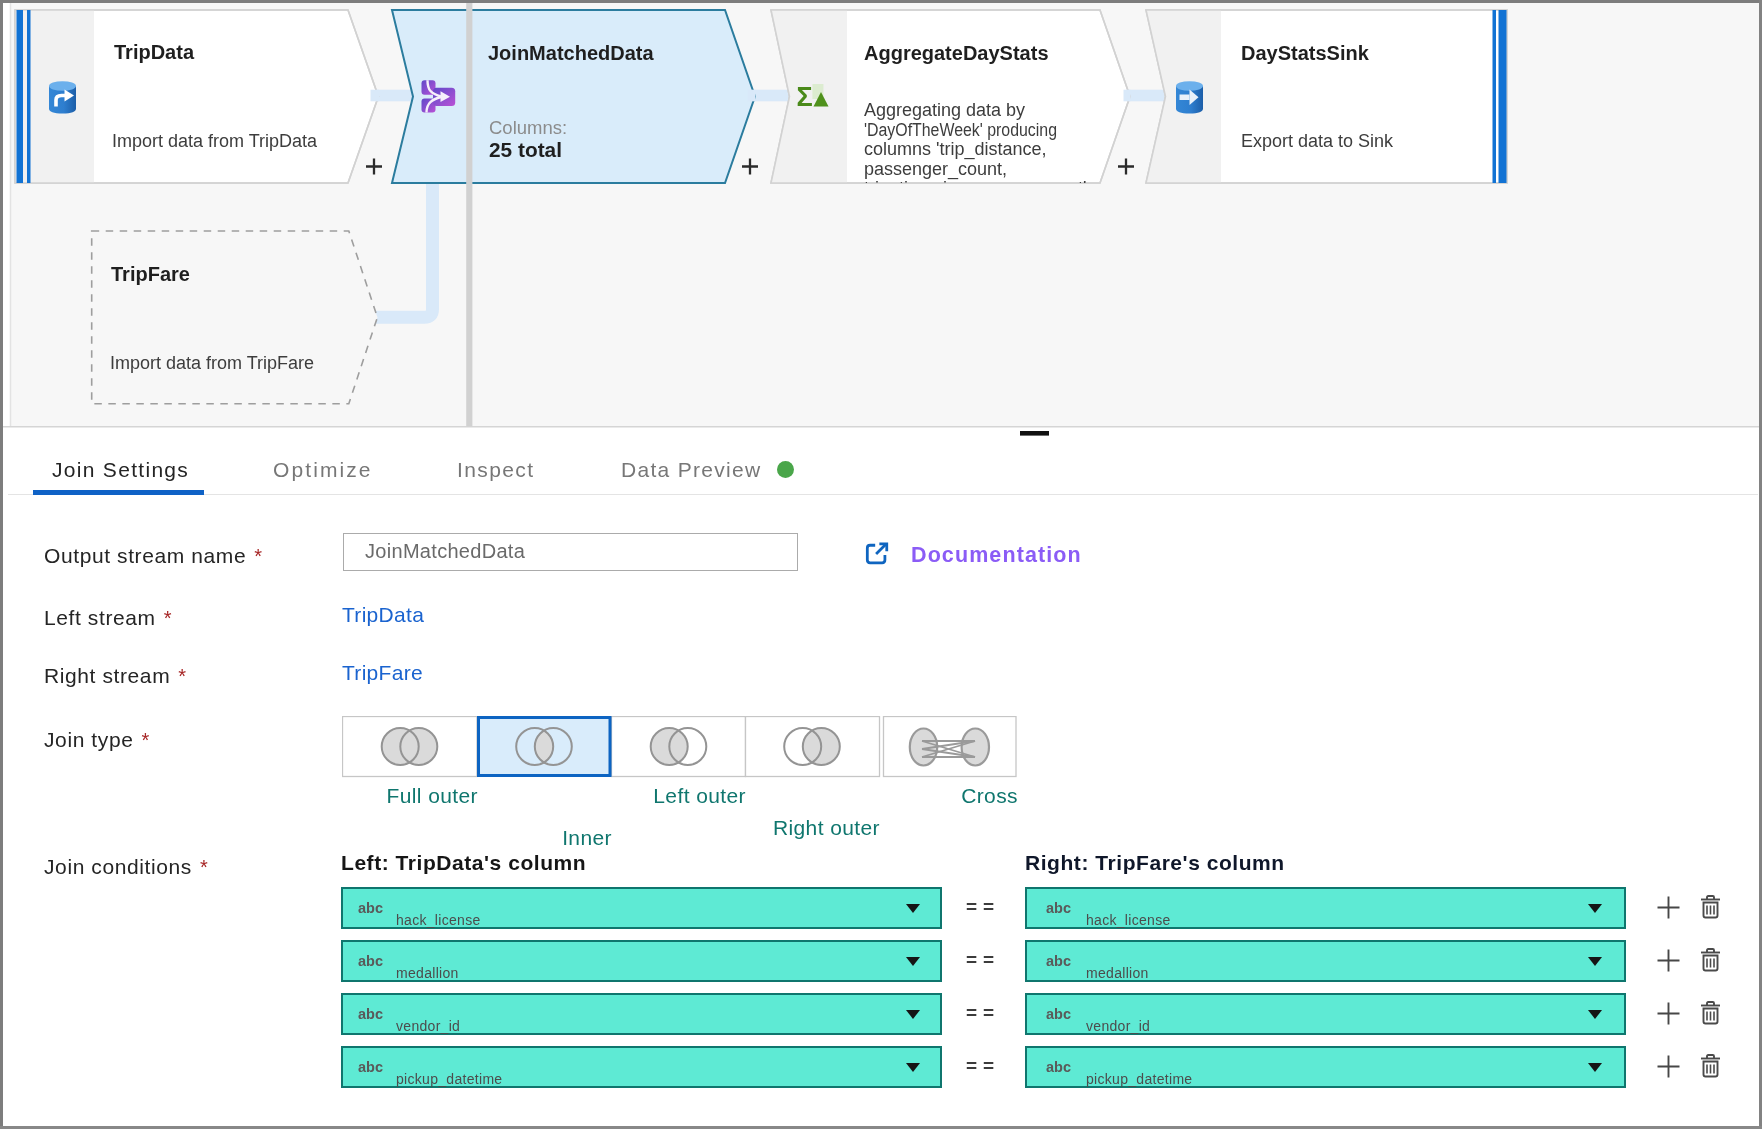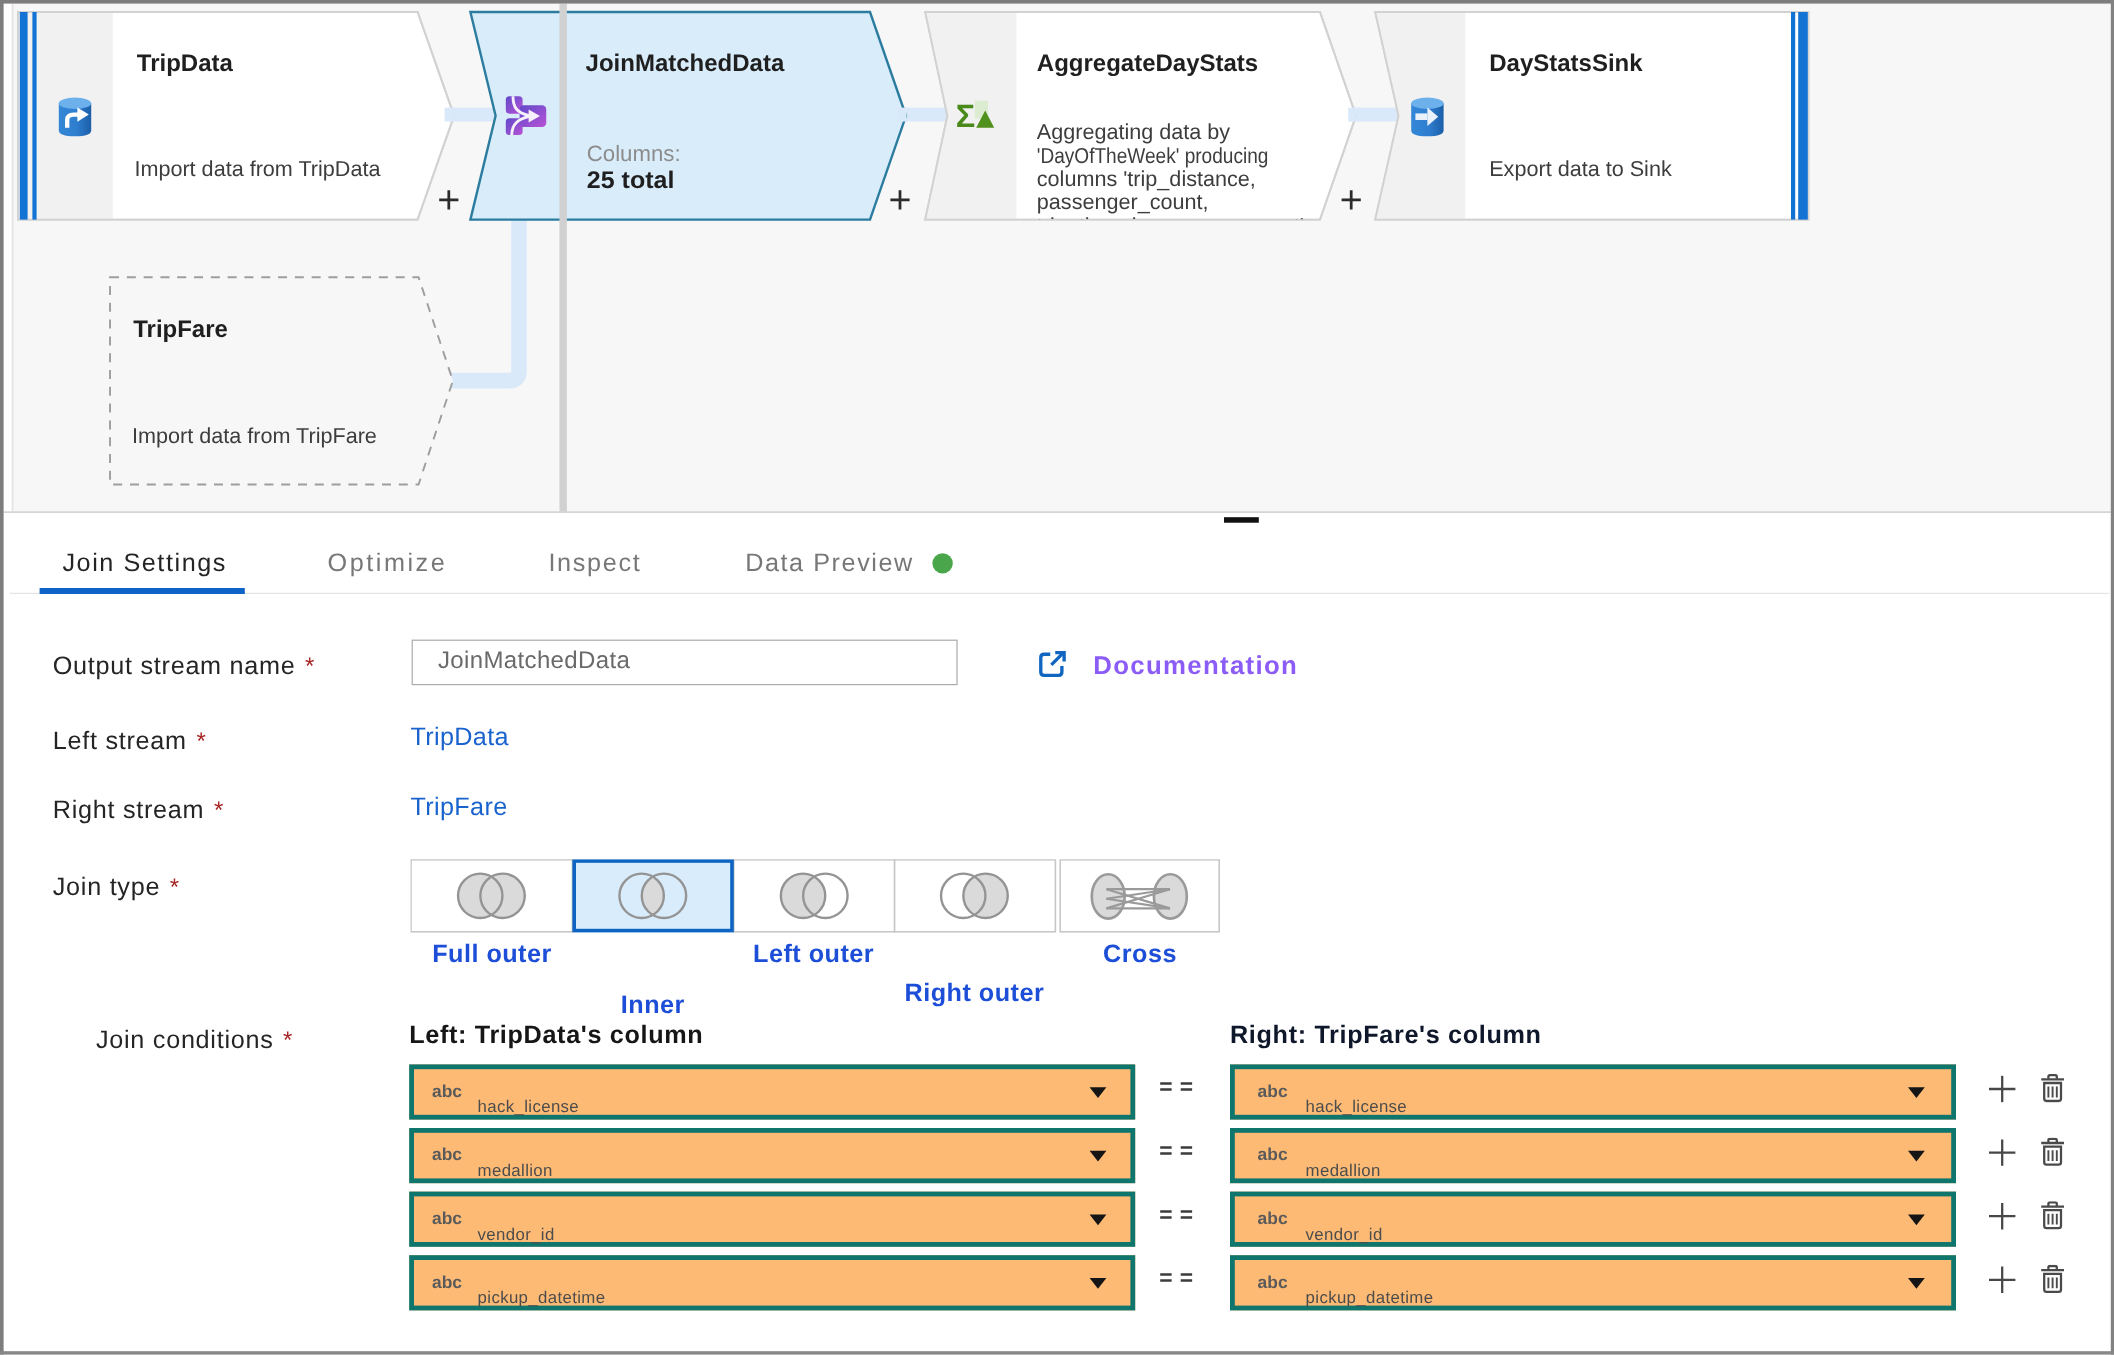--- a/index.html
+++ b/index.html
@@ -2,27 +2,27 @@
 <html><head>
 <meta charset="utf-8">
 <style>
   html,body{margin:0;padding:0;}
   body{width:1762px;height:1129px;position:relative;background:#ffffff;
        font-family:"Liberation Sans", sans-serif;overflow:hidden;}
   .abs{position:absolute;}
   .lbl{position:absolute;font-size:21px;color:#252525;letter-spacing:0.6px;}
   .ast{color:#a72626;margin-left:8px;font-size:20px;}
   .link{position:absolute;font-size:21px;color:#1a63cf;letter-spacing:0.3px;}
-  .ddrow{position:absolute;width:597px;height:38px;border:4px solid #0f766e;background:#fdba74;}
+  .ddrow{position:absolute;width:597px;height:38px;border:2px solid #0f766e;background:#5eead4;}
   .ddabc{position:absolute;font-size:14.5px;font-weight:bold;color:#5a5a5a;top:11px;}
   .ddname{position:absolute;font-size:14px;color:#4c4c4c;top:23px;letter-spacing:0.3px;}
   .ddcaret{position:absolute;width:0;height:0;border-left:7.5px solid transparent;
      border-right:7.5px solid transparent;border-top:9px solid #151515;top:15px;}
   .eq{position:absolute;font-size:19px;font-weight:bold;color:#3c3c3c;letter-spacing:6px;}
-  .cap{position:absolute;font-size:21px;color:#1d4ed8;text-align:center;width:136px;letter-spacing:0.4px;font-weight:bold;}
+  .cap{position:absolute;font-size:21px;color:#0f766e;text-align:right;width:136px;letter-spacing:0.4px;}
 </style>
 </head>
 <body>
 
 <svg class="abs" style="left:0;top:0" width="1762" height="1129" viewBox="0 0 1762 1129">
   <defs>
     <linearGradient id="cylG" x1="0" y1="0" x2="1" y2="0">
       <stop offset="0" stop-color="#3487d6"></stop>
         <stop offset="0.55" stop-color="#2e7ecf"></stop>
         <stop offset="1" stop-color="#1c5ea8"></stop>
@@ -193,21 +193,21 @@
       <line x1="580" y1="33" x2="633" y2="41"></line>
     </g>
   </svg>
 </div>
 <div class="cap" style="left:342px;top:784px;">Full outer</div>
 <div class="cap" style="left:476px;top:784px;margin-top:42px;">Inner</div>
 <div class="cap" style="left:610px;top:784px;">Left outer</div>
 <div class="cap" style="left:744px;top:784px;margin-top:32px;">Right outer</div>
 <div class="cap" style="left:882px;top:784px;">Cross</div>
 
-<div class="lbl" style="left:44px;top:855px;margin-left:36px;">Join conditions<span class="ast">*</span></div>
+<div class="lbl" style="left:44px;top:855px;">Join conditions<span class="ast">*</span></div>
 <div class="abs" style="left:341px;top:851px;font-size:21px;font-weight:bold;color:#161616;letter-spacing:0.55px;">Left: TripData's column</div>
 <div class="abs" style="left:1025px;top:851px;font-size:21px;font-weight:bold;color:#0f172a;letter-spacing:0.55px;">Right: TripFare's column</div>
 
 <div id="rows">
     <div class="ddrow" style="left:341px;top:887px;">
       <span class="ddabc" style="left:15px;">abc</span>
       <span class="ddname" style="left:53px;">hack_license</span>
       <span class="ddcaret" style="left:563px;"></span>
     </div>
     <div class="eq" style="left:966px;top:896px;">==</div>

